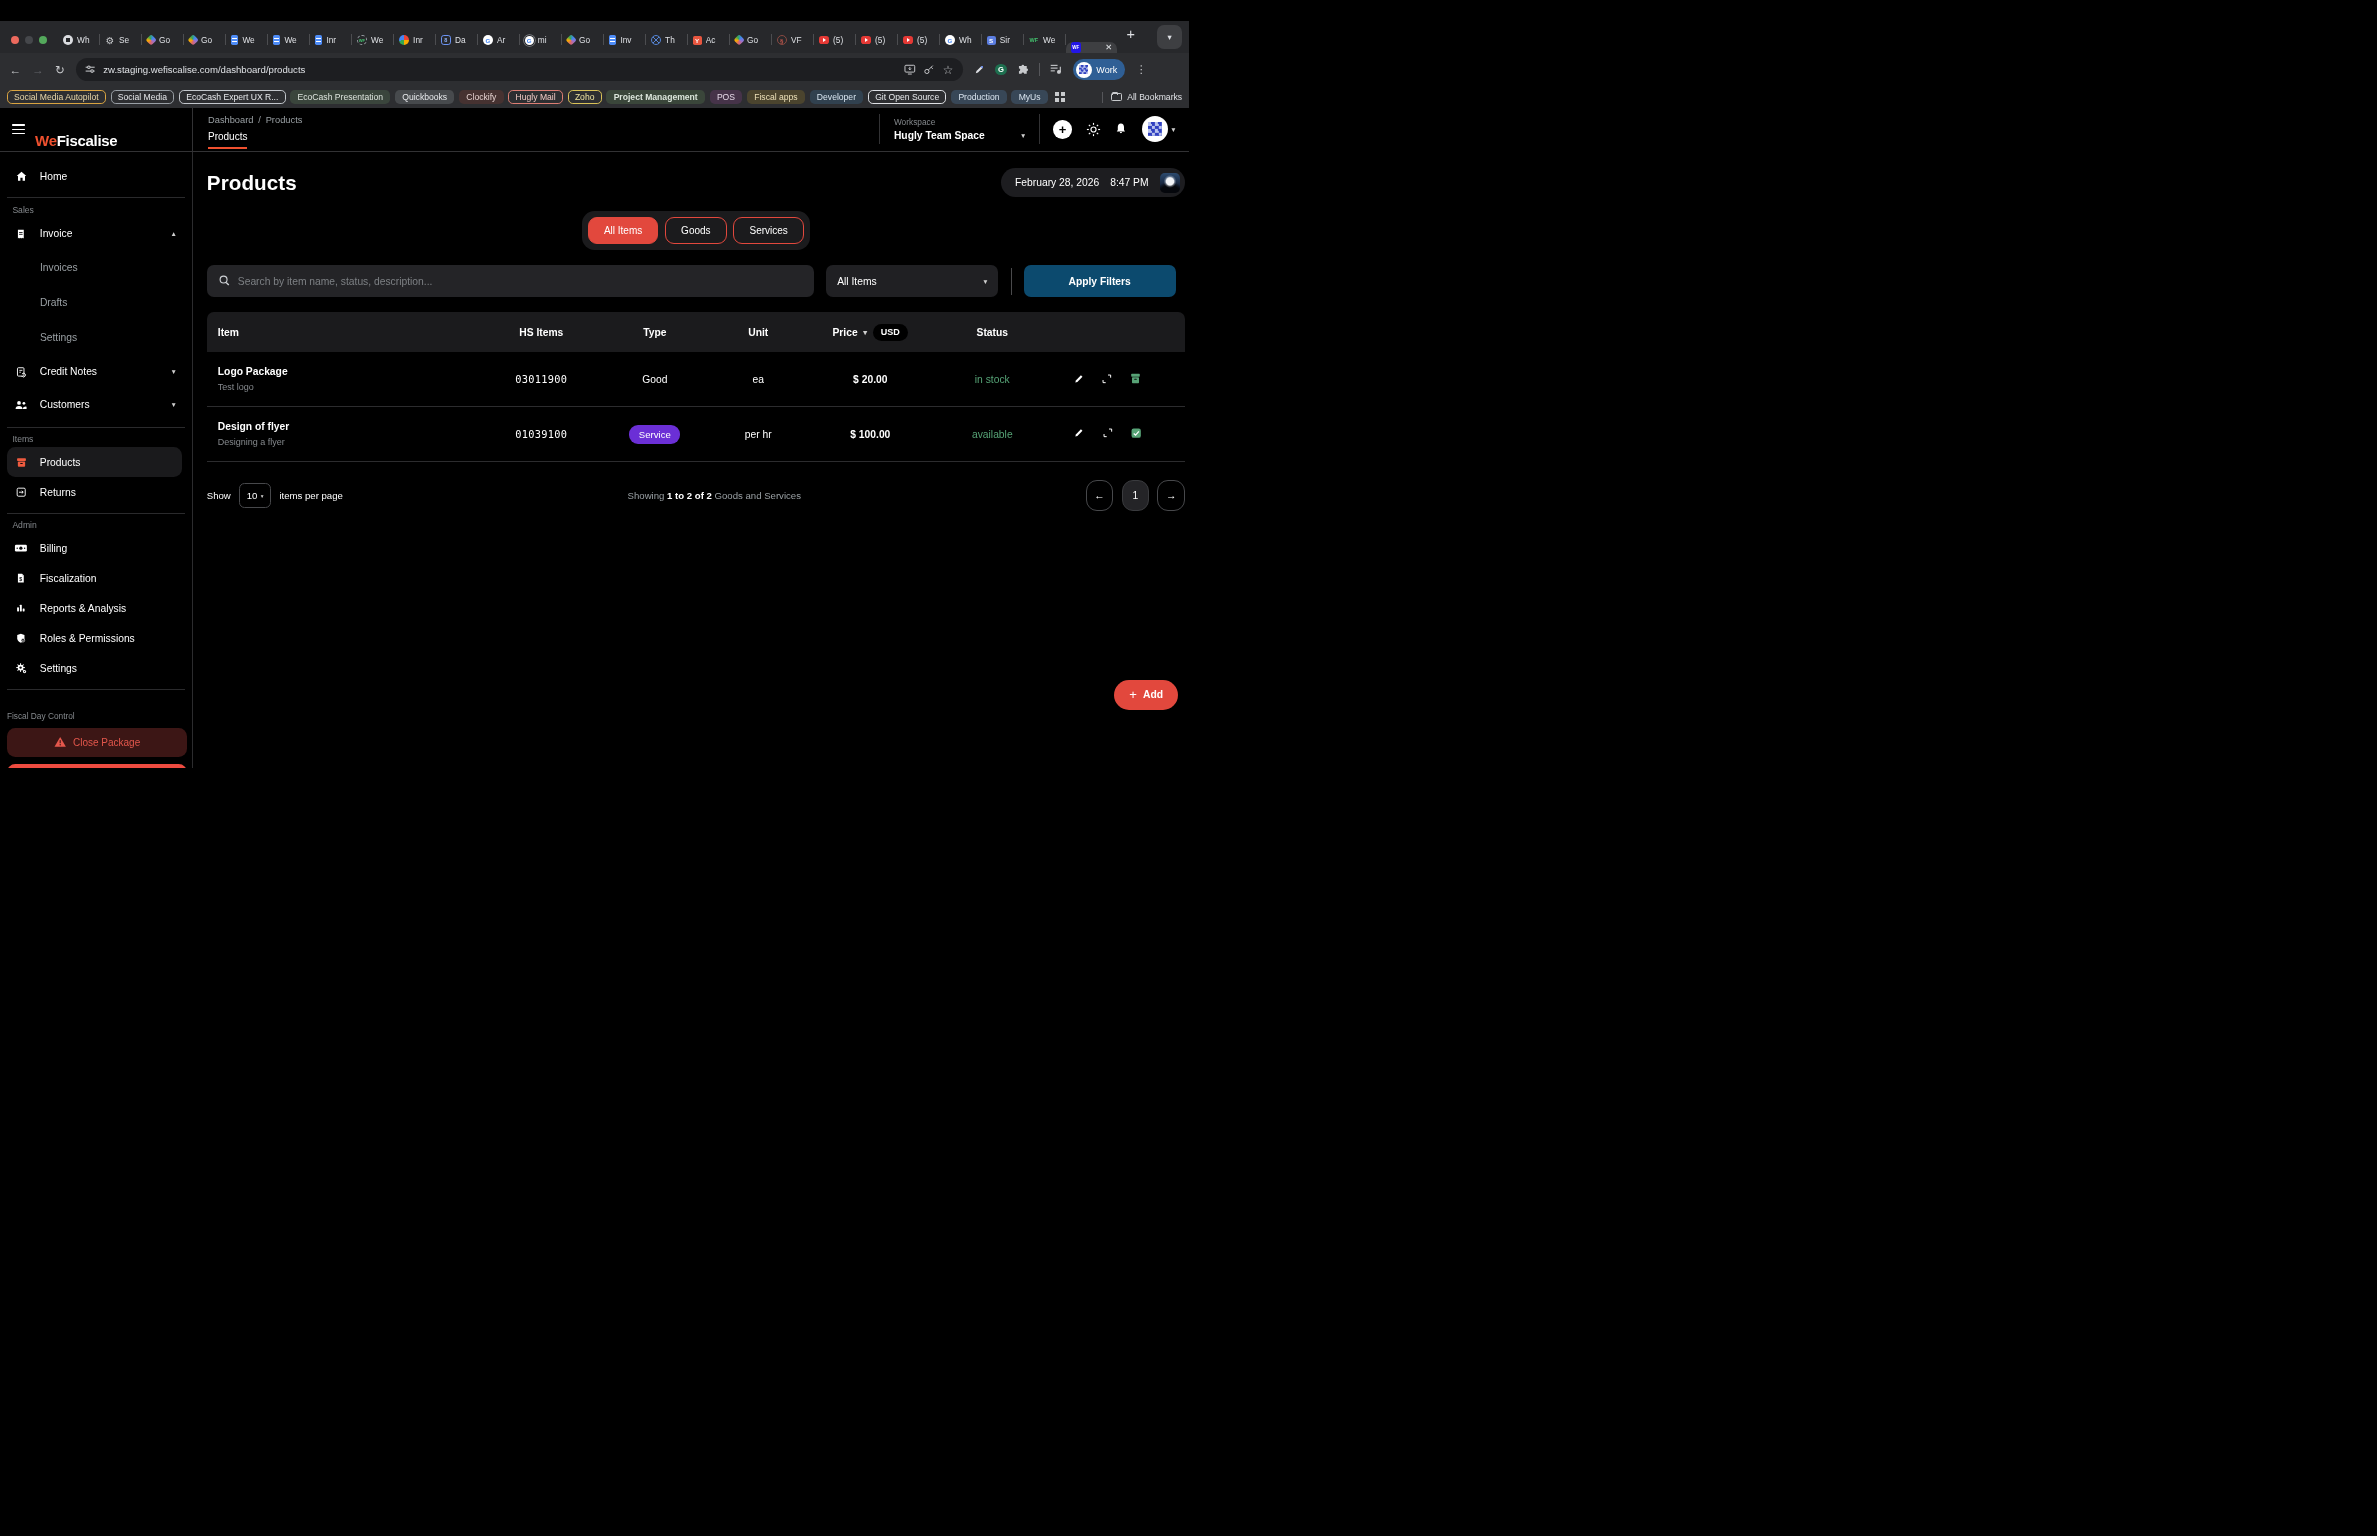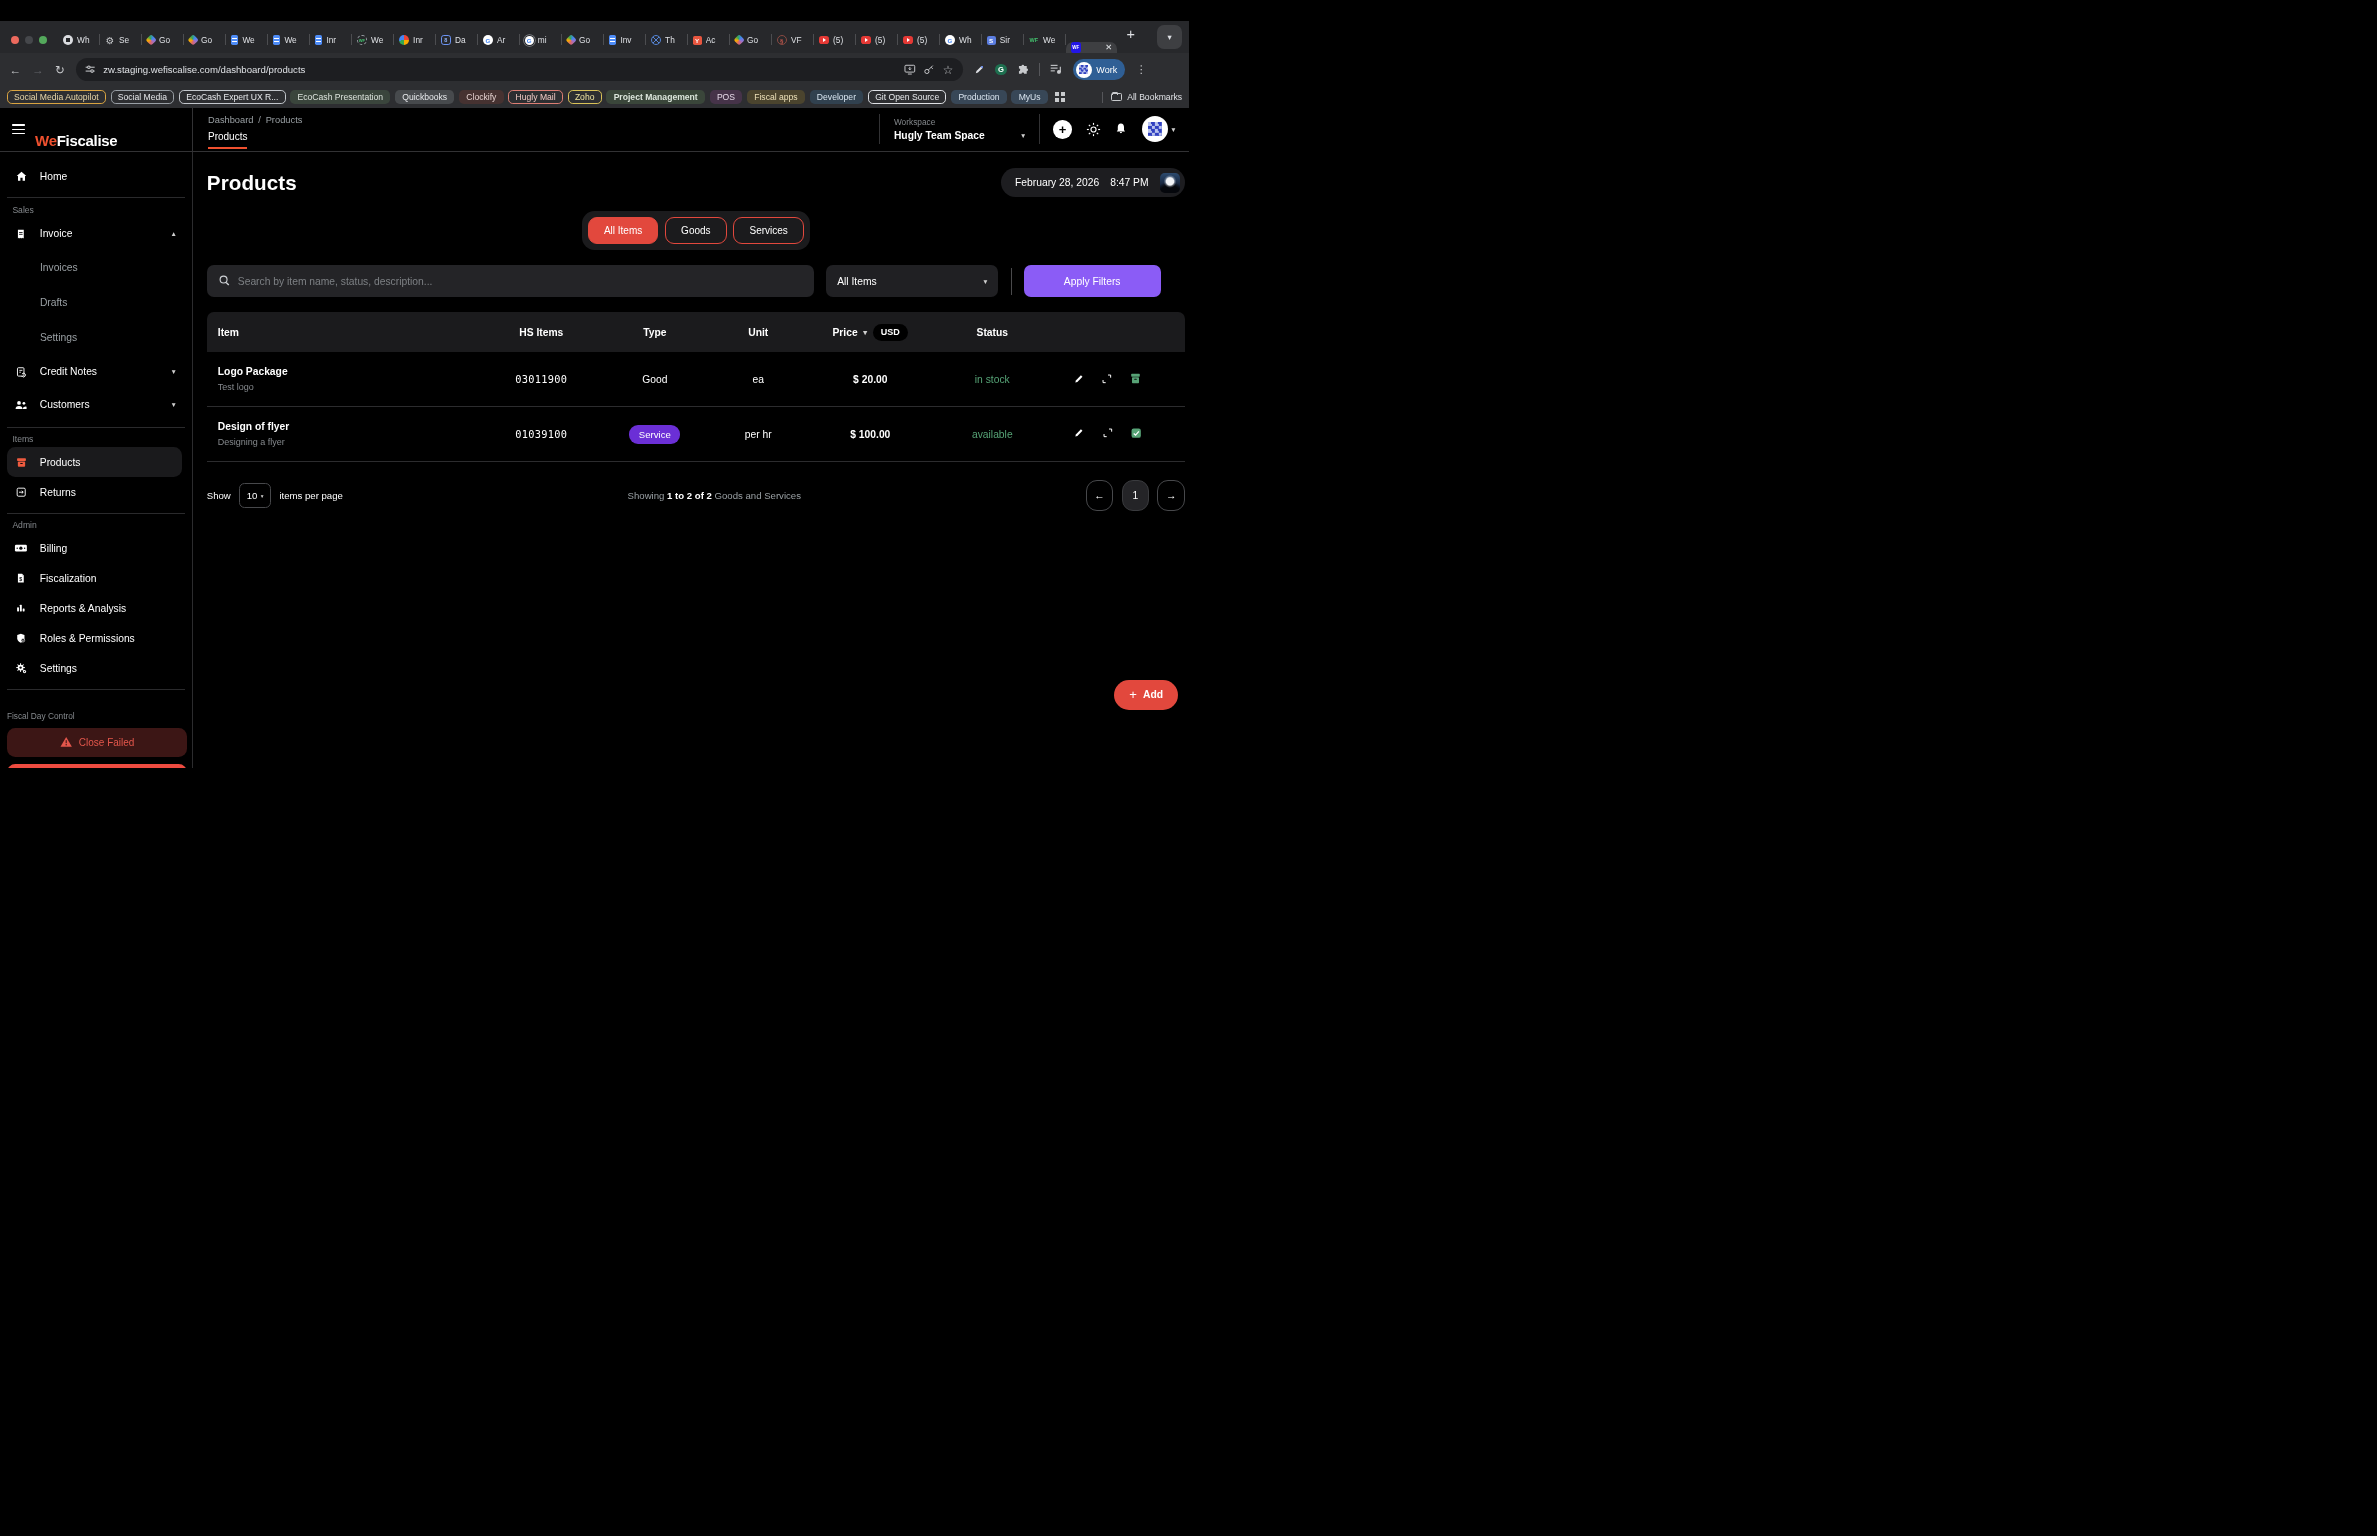--- a/index.html
+++ b/index.html
@@ -138,21 +138,21 @@
   .seg-wrap { background:#1b1b1d; border-radius:12.4px; padding:6.2px; display:flex; gap:6.9px; }
   .seg-pill { border-radius:9px; padding:6.9px 15px; font-size:10px; color:#fff; border:0.9px solid #e2483d; }
   .seg-pill.on { background:#e2483d; border-color:#e2483d; }
 
   .filter-row { display:flex; align-items:center; margin-top:15px; gap:12.4px; }
   .searchbox { width:607px; height:32px; background:#242427; border-radius:6.9px; display:flex; align-items:center; gap:7.6px; padding:0 11px; }
   .searchbox input { background:transparent; border:none; outline:none; color:#dfe1e5; font-size:10.3px; flex:1; font-family:"Liberation Sans", sans-serif; }
   .searchbox input::placeholder { color:#7d8084; }
   .filter-dd { width:172px; height:32px; background:#202023; border-radius:6.9px; display:flex; align-items:center; justify-content:space-between; padding:0 11px; font-size:10.3px; }
   .fr-div { width:0.7px; height:27.5px; background:#4a4a4c; }
-  .apply-btn { width:137px; height:32px; background:#8b5cf6; border-radius:6.9px; display:flex; align-items:center; justify-content:center; font-size:10.3px; font-weight:400; color:#fff; }
+  .apply-btn { width:152px; height:32px; background:#0c4a6e; border-radius:6.9px; display:flex; align-items:center; justify-content:center; font-size:10.3px; font-weight:700; color:#fff; }
 
   .tbl { margin-top:15px; width:978px; }
   .tgrid { display:grid; grid-template-columns:283px 103px 124px 83px 141px 103px 128px; align-items:center; }
   .thead { height:40px; background:#1b1b1d; border-radius:6.9px 6.9px 0 0; font-size:10.3px; font-weight:600; }
   .thead > div { text-align:center; }
   .thead .c-item { text-align:left; padding-left:11px; }
   .c-price-h { display:flex; align-items:center; justify-content:center; gap:5.5px; }
   .usd-pill { background:#000; border-radius:9.6px; padding:3.4px 8.3px; font-size:9px; font-weight:600; }
   .trow { height:55px; border-bottom:0.7px solid #2c2c2e; font-size:10.3px; }
   .trow > div { text-align:center; }
@@ -626,21 +626,21 @@
         <div class="fiscal-zone">
           <div class="fiscal-label">Fiscal Day Control</div>
           <div class="close-failed">
             <span>
               <svg width="12.4" height="11.7" viewBox="0 0 20 18">
                   <path d="M10 1.2 L19.2 16.8 H0.8 Z" fill="#e4574c"></path>
                   <rect x="9.1" y="6.2" width="1.8" height="5.2" rx="0.9" fill="#3c1615"></rect>
                   <circle cx="10" cy="13.6" r="1.15" fill="#3c1615"></circle>
                 </svg>
             </span>
-            <span>Close Failed</span>
+            <span>Close Package</span>
           </div>
           <div class="partial-red"></div>
         </div>
       </aside>
 
       <main class="main">
         <div class="title-row">
           <h1 class="page-title">Products</h1>
           <div class="date-chip">
             <span>February 28, 2026</span>

